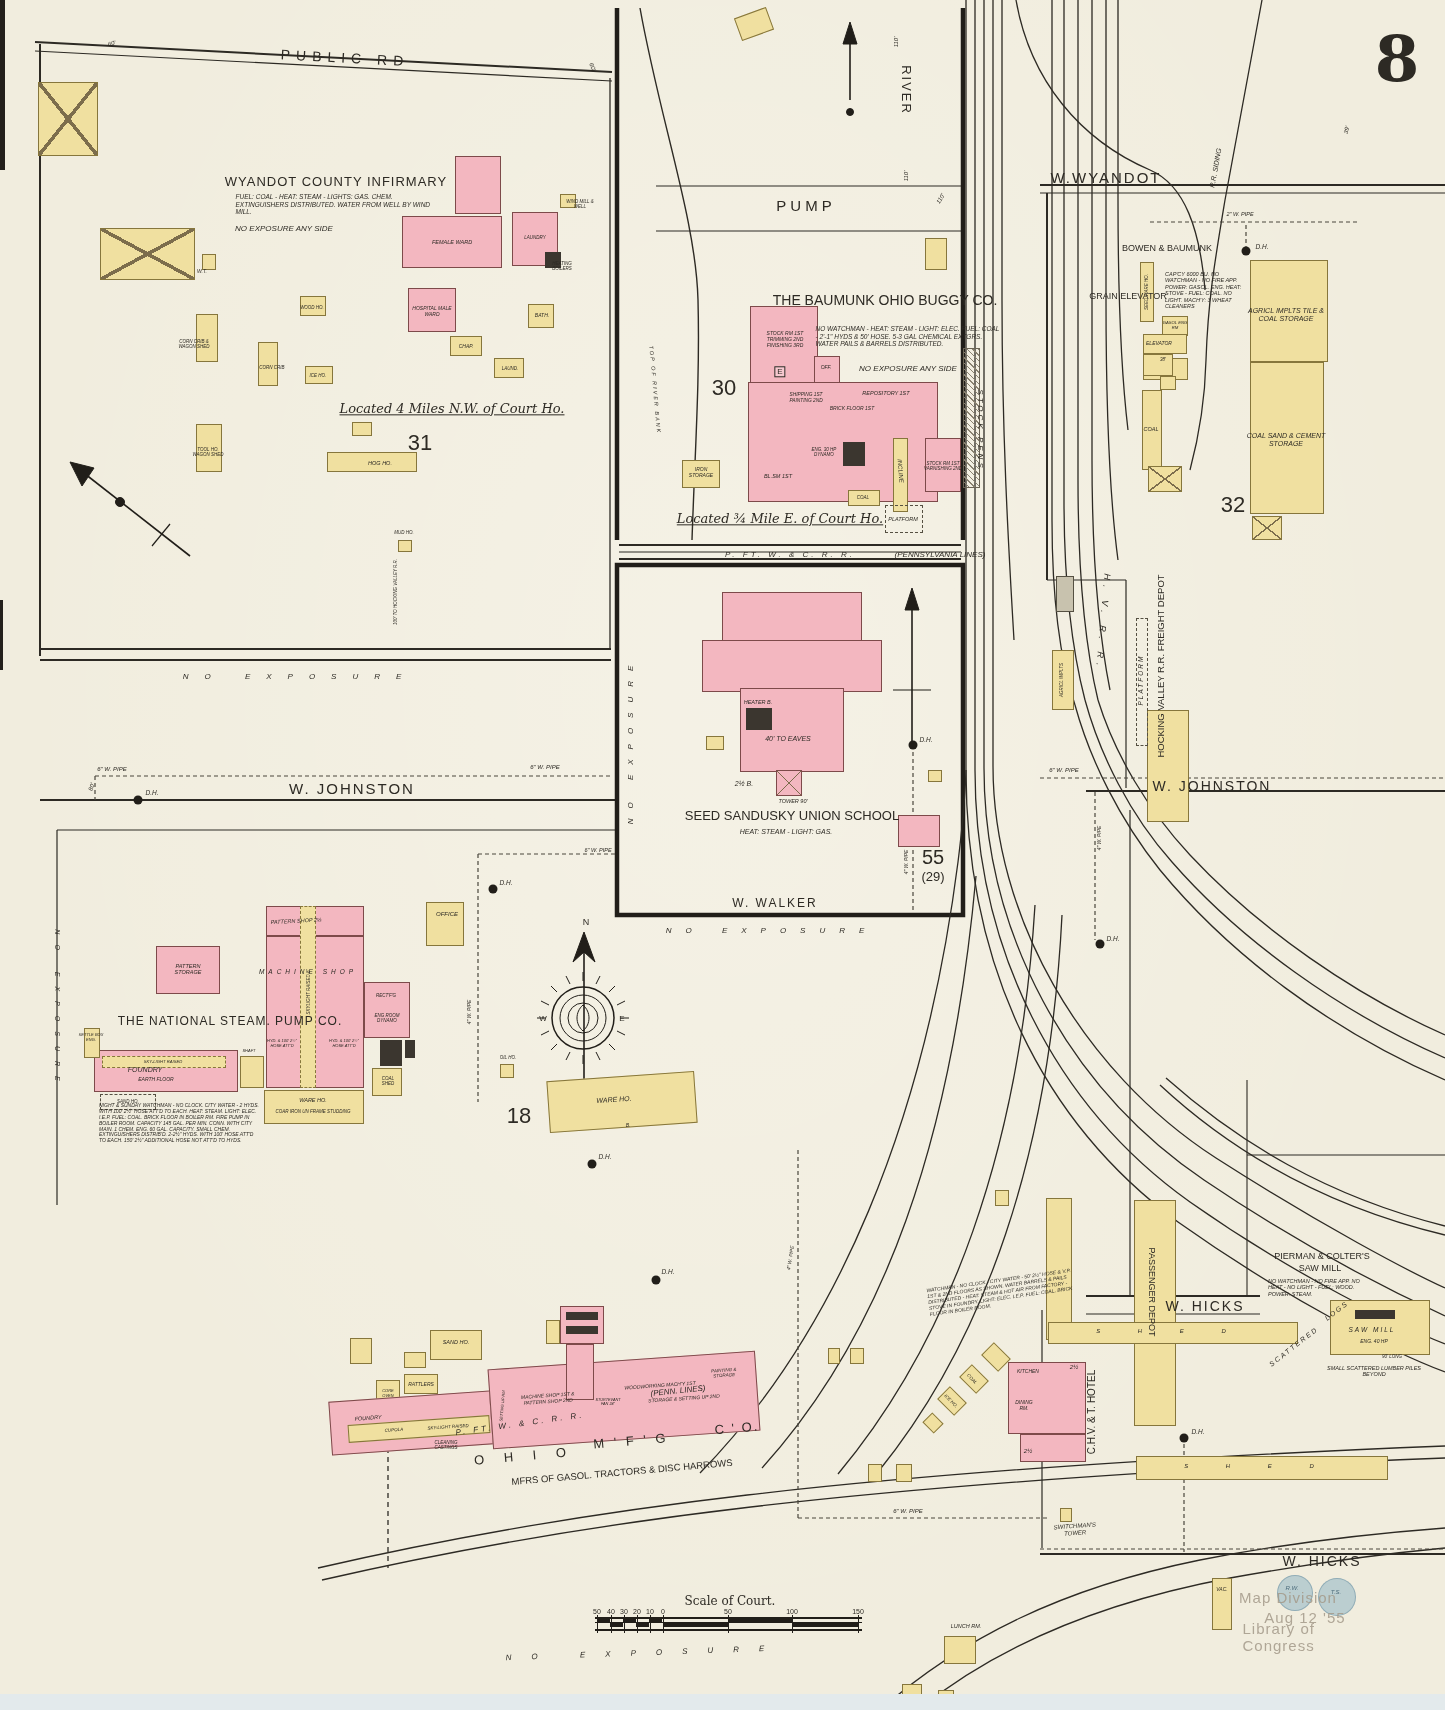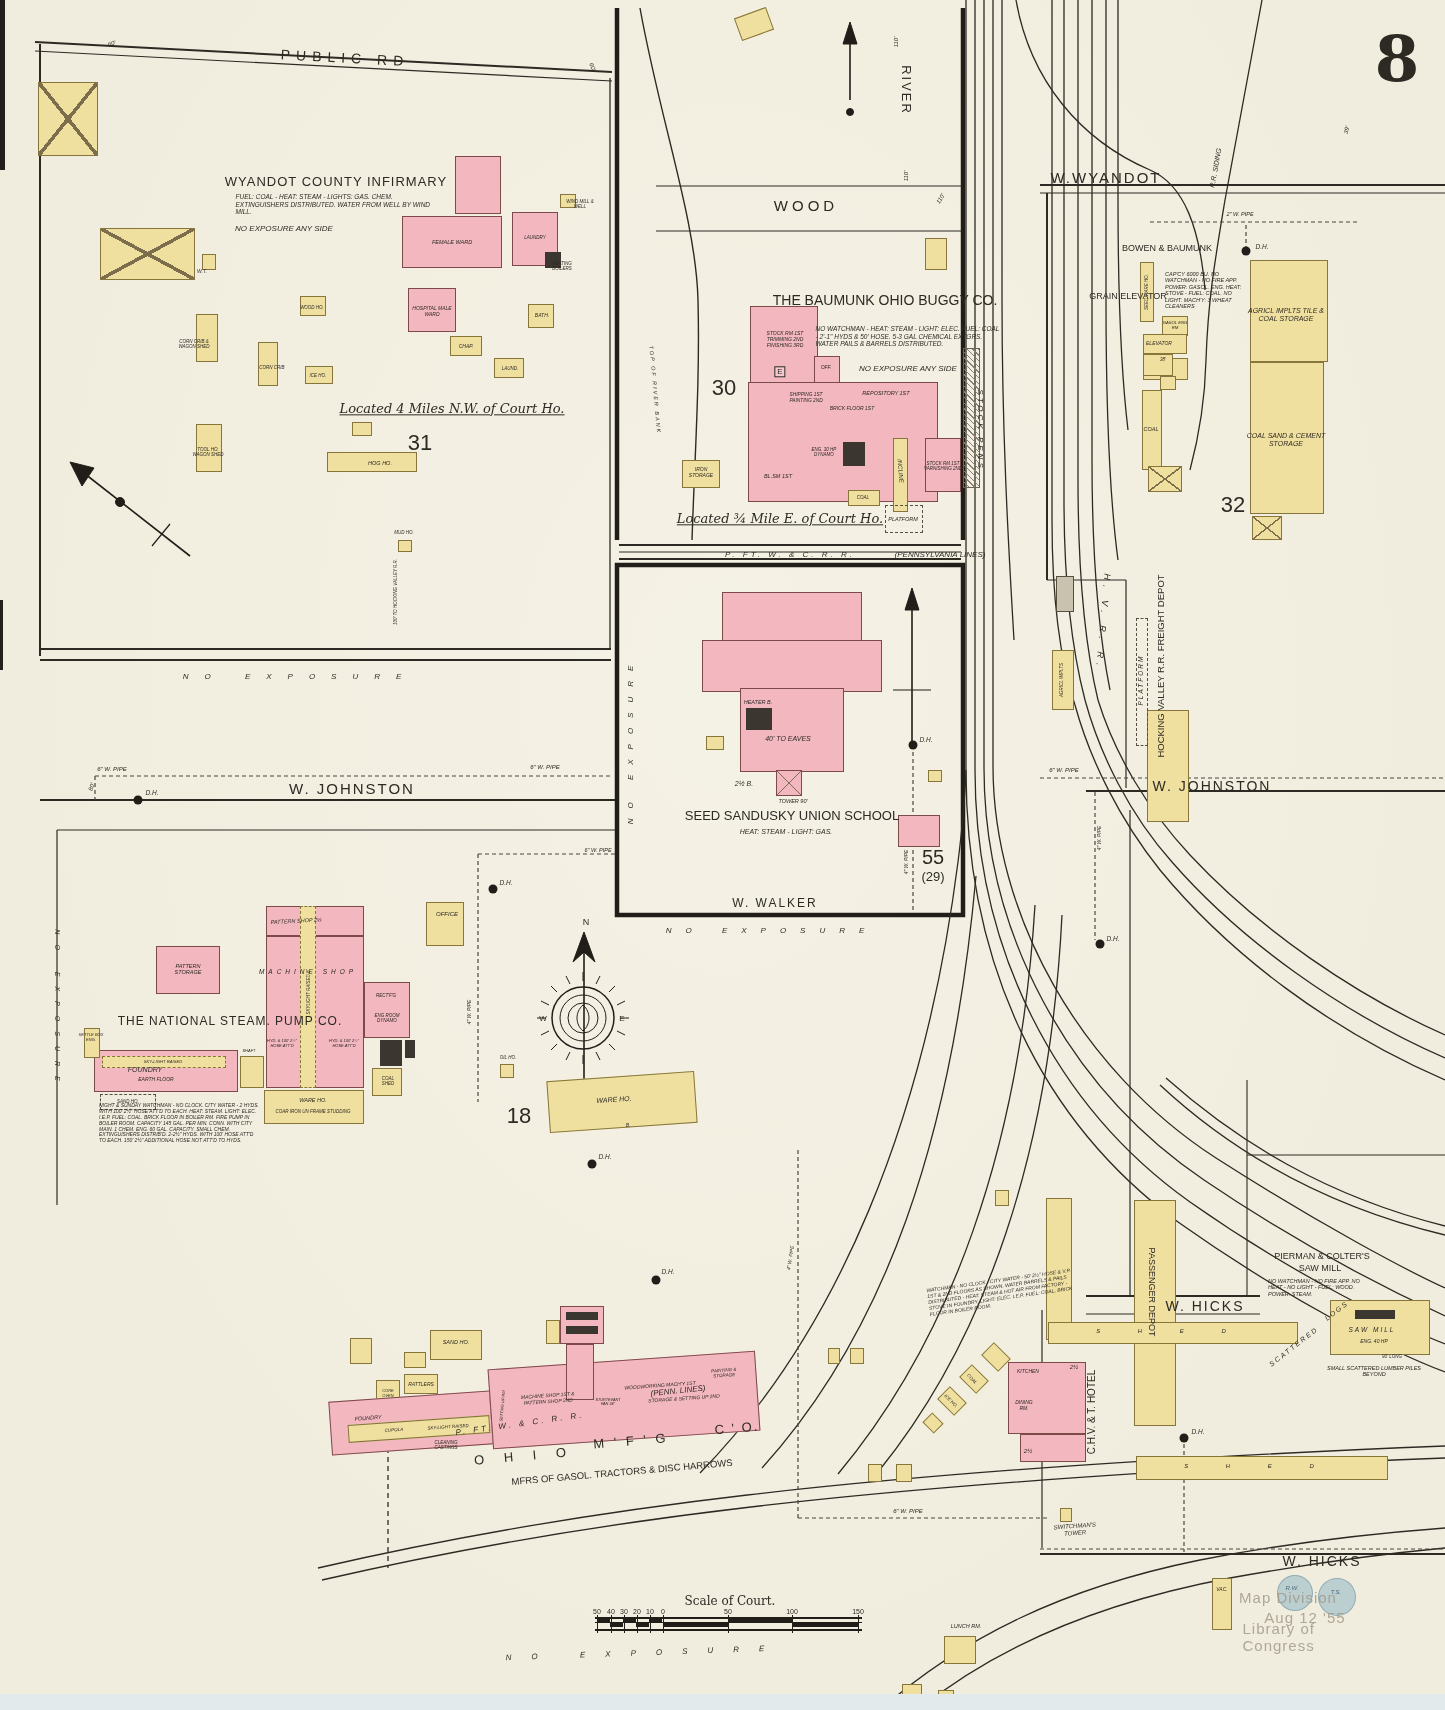--- a/index.html
+++ b/index.html
@@ -300,21 +300,21 @@
       <div class="bld f-y" style="left: 376px; top: 1380px; width: 24px; height: 26px;"></div>
       <div class="bld f-p" style="left: 330px; top: 1396px; width: 162px; height: 54px; transform: rotate(-4deg);"></div>
       <div class="bld f-y" style="left: 348px; top: 1420px; width: 142px; height: 18px; transform: rotate(-4deg);"></div>
       <div class="bld f-p" style="left: 490px; top: 1360px; width: 268px; height: 80px; transform: rotate(-4deg);"></div>
       <div class="bld f-p" style="left: 560px; top: 1306px; width: 44px; height: 38px;"></div>
       <div class="bld f-p" style="left: 566px; top: 1344px; width: 28px; height: 56px;"></div>
       <div class="bld f-d" style="left: 566px; top: 1312px; width: 32px; height: 8px;"></div>
       <div class="bld f-d" style="left: 566px; top: 1326px; width: 32px; height: 8px;"></div>
       <div class="bld f-y" style="left: 546px; top: 1320px; width: 14px; height: 24px;"></div>
       <div class="lbl " style="left: 345px; top: 58px; font-size: 14px; letter-spacing: 6px; transform: translate(-50%, -50%) rotate(3deg);">PUBLIC RD</div>
-      <div class="lbl " style="left: 806px; top: 206px; font-size: 15px; letter-spacing: 4px; transform: translate(-50%, -50%) rotate(0deg);">WOOD</div>
+      <div class="lbl " style="left: 806px; top: 206px; font-size: 15px; letter-spacing: 4px; transform: translate(-50%, -50%) rotate(0deg);">PUMP</div>
       <div class="lbl " style="left: 906px; top: 90px; font-size: 13px; letter-spacing: 2px; transform: translate(-50%, -50%) rotate(90deg);">RIVER</div>
       <div class="lbl " style="left: 1106px; top: 178px; font-size: 15px; letter-spacing: 2px; transform: translate(-50%, -50%) rotate(0deg);">W.WYANDOT</div>
       <div class="lbl " style="left: 352px; top: 789px; font-size: 15px; letter-spacing: 2px; transform: translate(-50%, -50%) rotate(0deg);">W. JOHNSTON</div>
       <div class="lbl " style="left: 1212px; top: 786px; font-size: 14px; letter-spacing: 2px; transform: translate(-50%, -50%) rotate(0deg);">W. JOHNSTON</div>
       <div class="lbl " style="left: 775px; top: 903px; font-size: 12px; letter-spacing: 2px; transform: translate(-50%, -50%) rotate(0deg);">W. WALKER</div>
       <div class="lbl " style="left: 1205px; top: 1306px; font-size: 14px; letter-spacing: 2px; transform: translate(-50%, -50%) rotate(0deg);">W. HICKS</div>
       <div class="lbl " style="left: 1322px; top: 1561px; font-size: 14px; letter-spacing: 2px; transform: translate(-50%, -50%) rotate(0deg);">W. HICKS</div>
       <div class="lbl i" style="left: 790px; top: 555px; font-size: 8px; letter-spacing: 3px; transform: translate(-50%, -50%) rotate(0deg);">P. FT. W. &amp; C. R. R.</div>
       <div class="lbl i" style="left: 940px; top: 555px; font-size: 8px; transform: translate(-50%, -50%) rotate(0deg);">(PENNSYLVANIA LINES)</div>
       <div class="lbl i" style="left: 520px; top: 1424px; font-size: 8px; letter-spacing: 3px; transform: translate(-50%, -50%) rotate(-8deg);">P. FT. W. &amp; C. R. R.</div>

